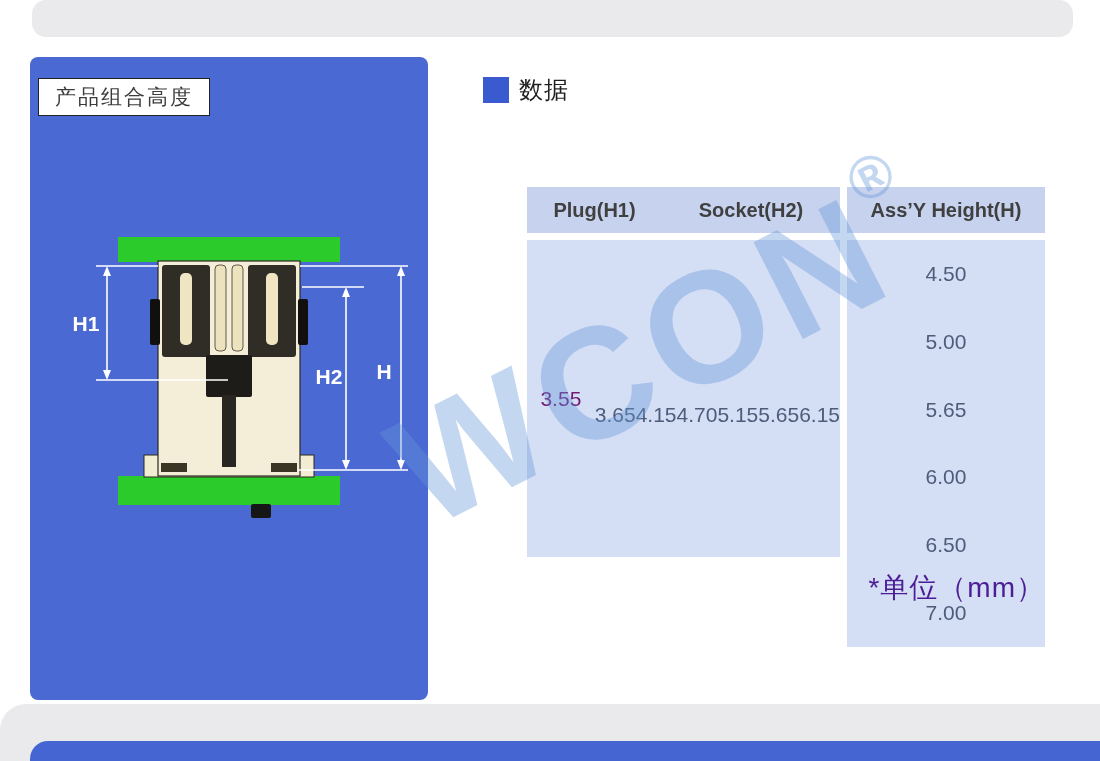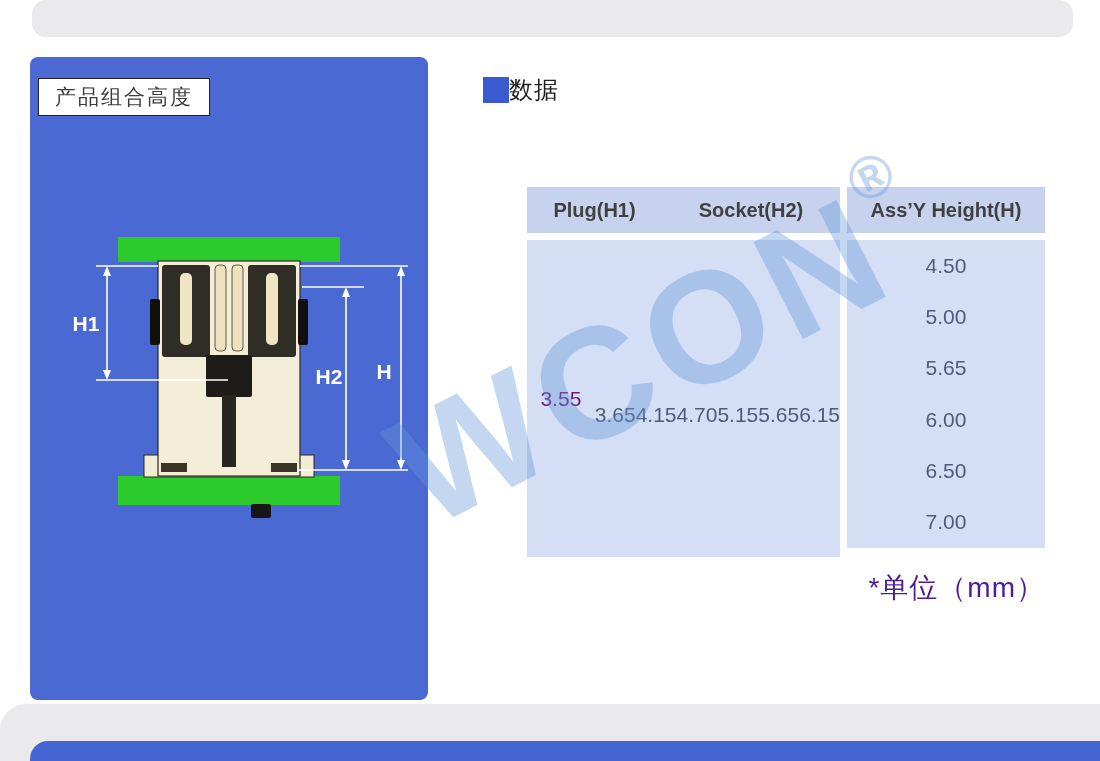--- a/index.html
+++ b/index.html
@@ -32,36 +32,36 @@
     padding:4px 16px; font-size:21px; color:#3c3c3c; letter-spacing:2px;
     white-space:nowrap;
   }
   .diagram { position:absolute; left:0; top:0; width:398px; height:643px; }
   .dim-label { font-family:"Liberation Sans", sans-serif; font-weight:bold; font-size:21px; fill:#ffffff; }
   
   .panel-right {
     position:absolute; left:483px; top:57px; width:592px; height:643px;
     background:#ffffff; border-radius:10px; z-index:1;
   }
-  .section-header { position:absolute; left:0; top:17px; display:flex; align-items:center; }
+  .section-header { position:absolute; left:0; top:17px; display:flex; align-items:center; gap:10px; }
   .accent-square { width:26px; height:26px; background:#3a5ad0; }
   .section-title { font-size:24px; color:#1e1e1e; letter-spacing:1px; }
   
   .table-a { position:absolute; left:44px; top:130px; width:313px; }
   .table-b { position:absolute; left:364px; top:130px; width:198px; }
   .thead { height:46px; background:#c6d2ee; display:flex; align-items:stretch; }
   .th {
     display:flex; align-items:center; justify-content:center;
     font-weight:bold; font-size:20px; color:#404040;
   }
   .table-a .th.col-plug { width:135px; }
   .table-a .th.col-socket { flex:1; }
   .table-b .th { width:100%; }
   .tbody { margin-top:7px; background:#d4def5; height:317px; display:flex; }
-  .tbody-b { margin-top:7px; background:#d4def5; height:308px; display:flex; flex-direction:column; }
+  .tbody-b { margin-top:7px; background:#d4def5; height:407px; display:flex; flex-direction:column; }
   .cell {
     display:flex; align-items:center; justify-content:center;
     font-size:21px; color:#4e5c7a;
   }
   .plug-col { width:135px; display:flex; align-items:center; justify-content:center;
     font-size:21px; color:#701a75; }
   .socket-col { flex:1; display:flex; flex-direction:row;margin-top:33px; }
   .socket-col .cell { flex:1; }
   .tbody-b .cell { flex:1; }
   .unit-note {

